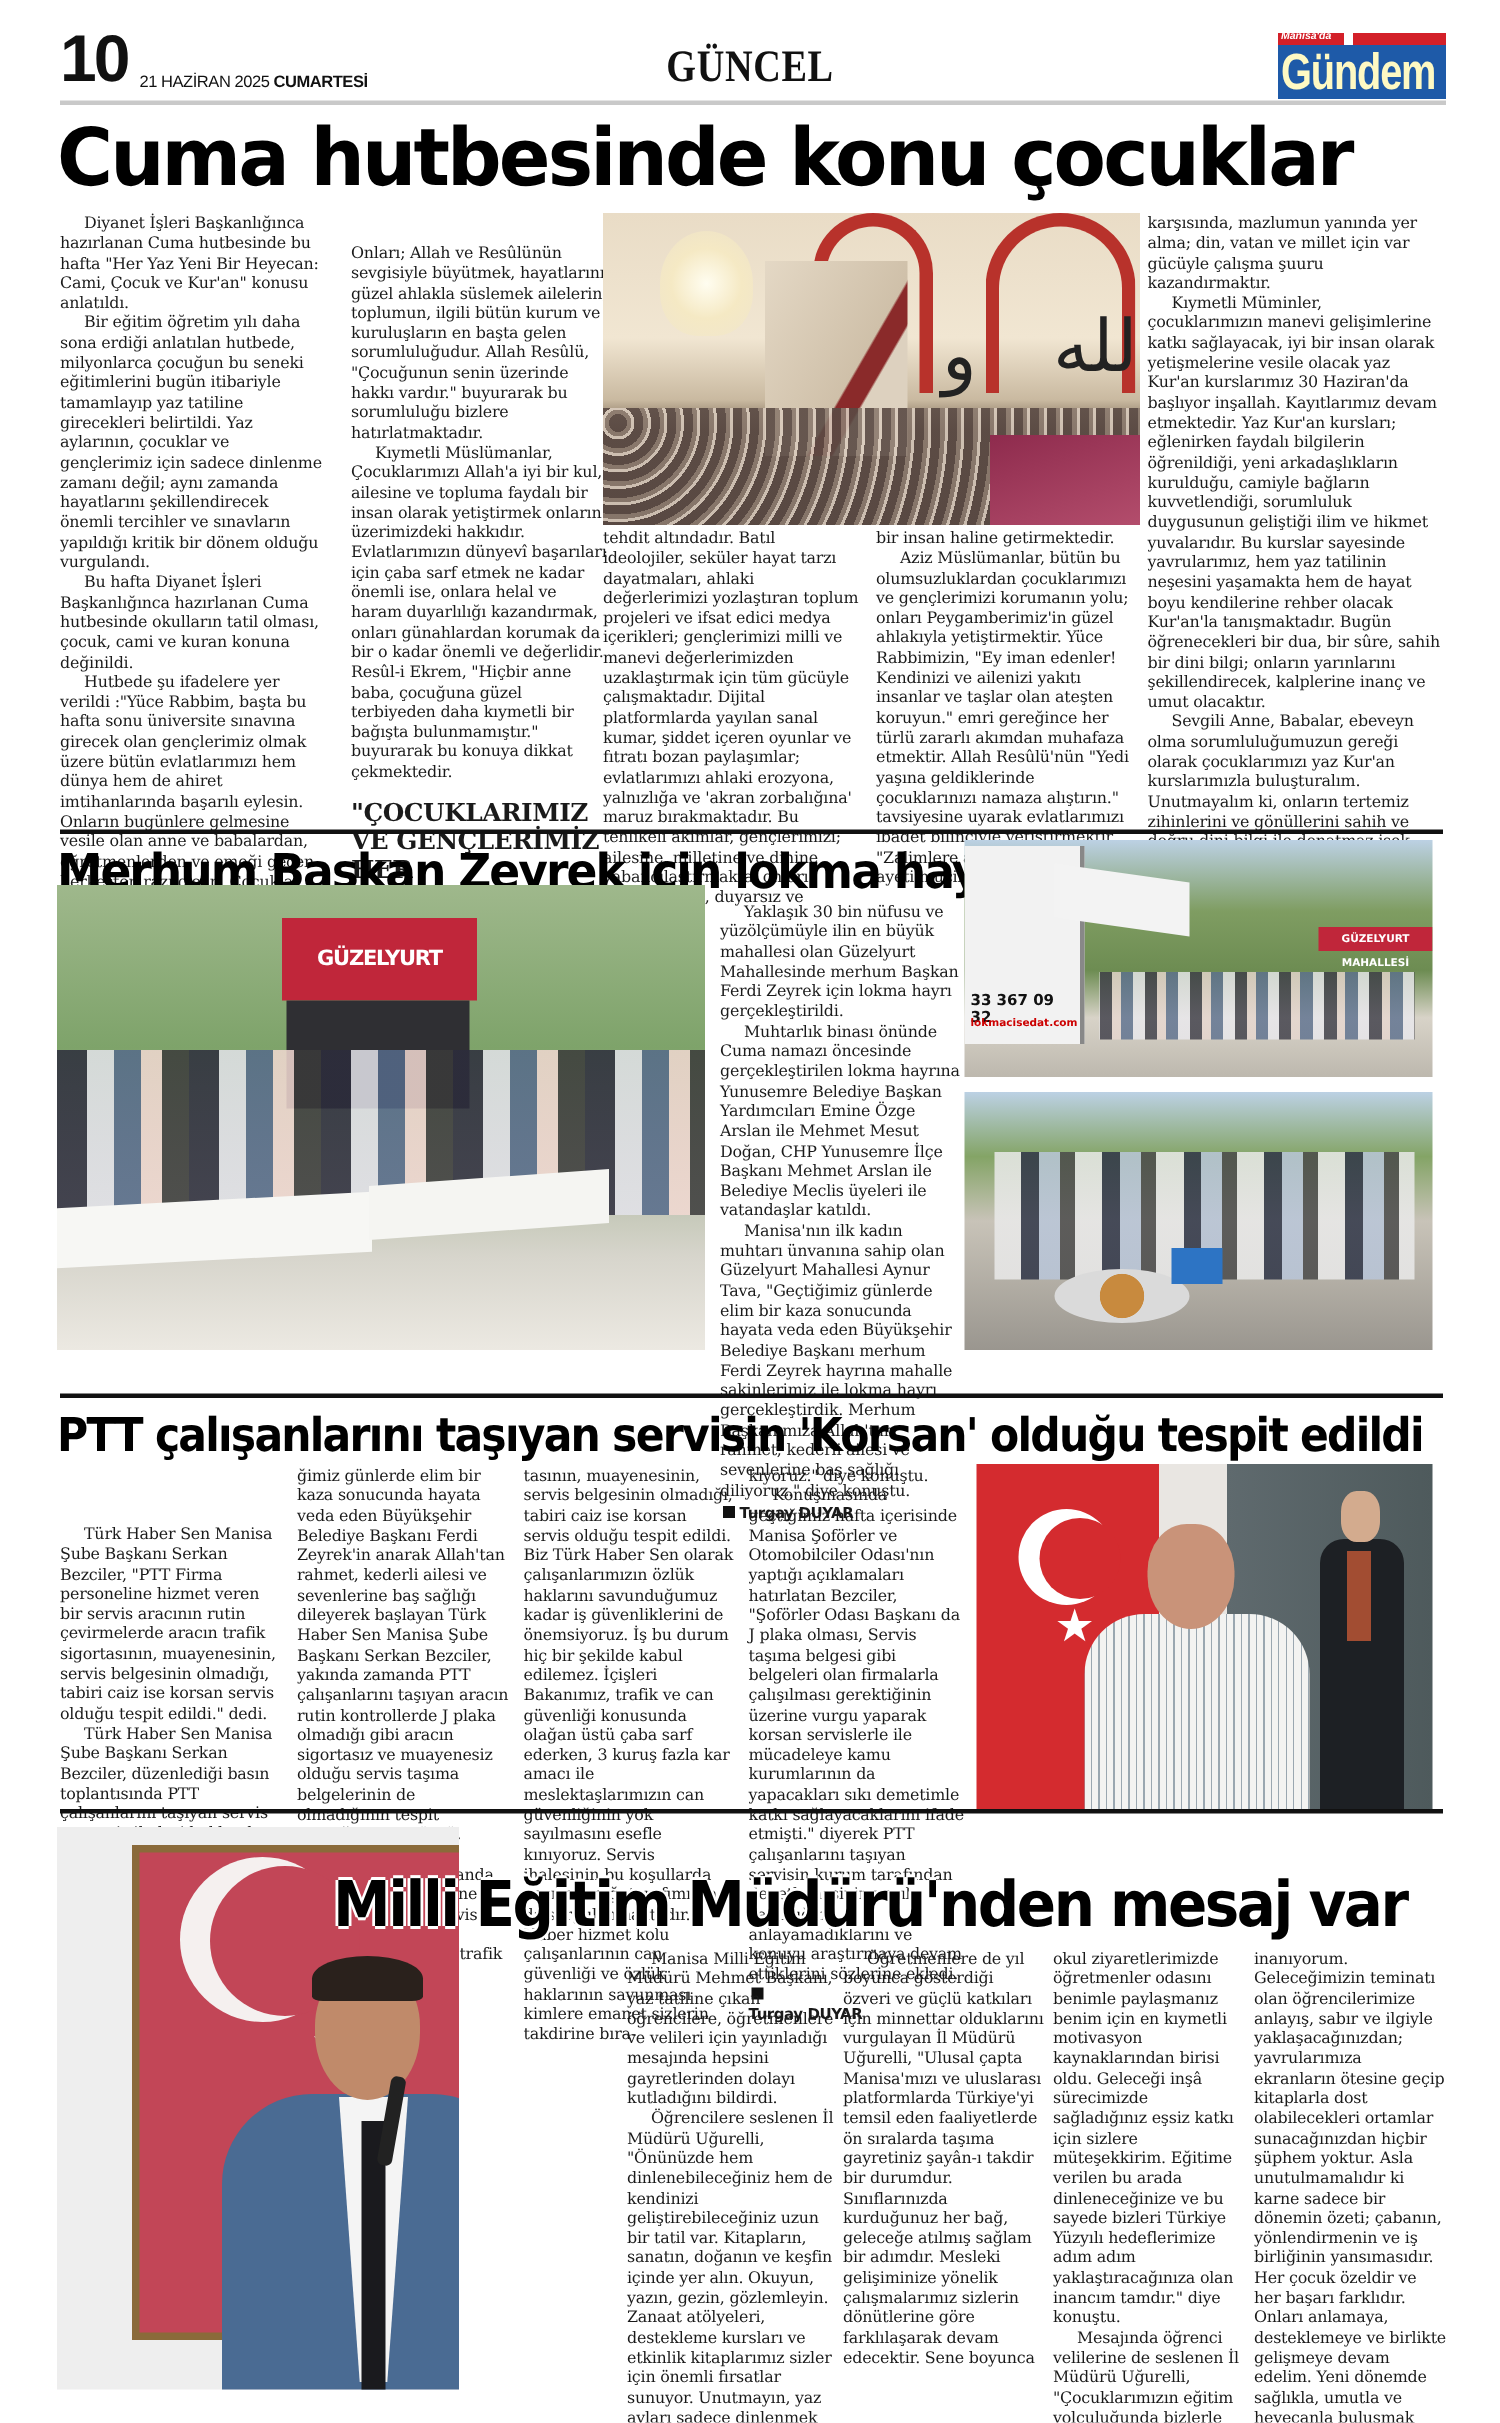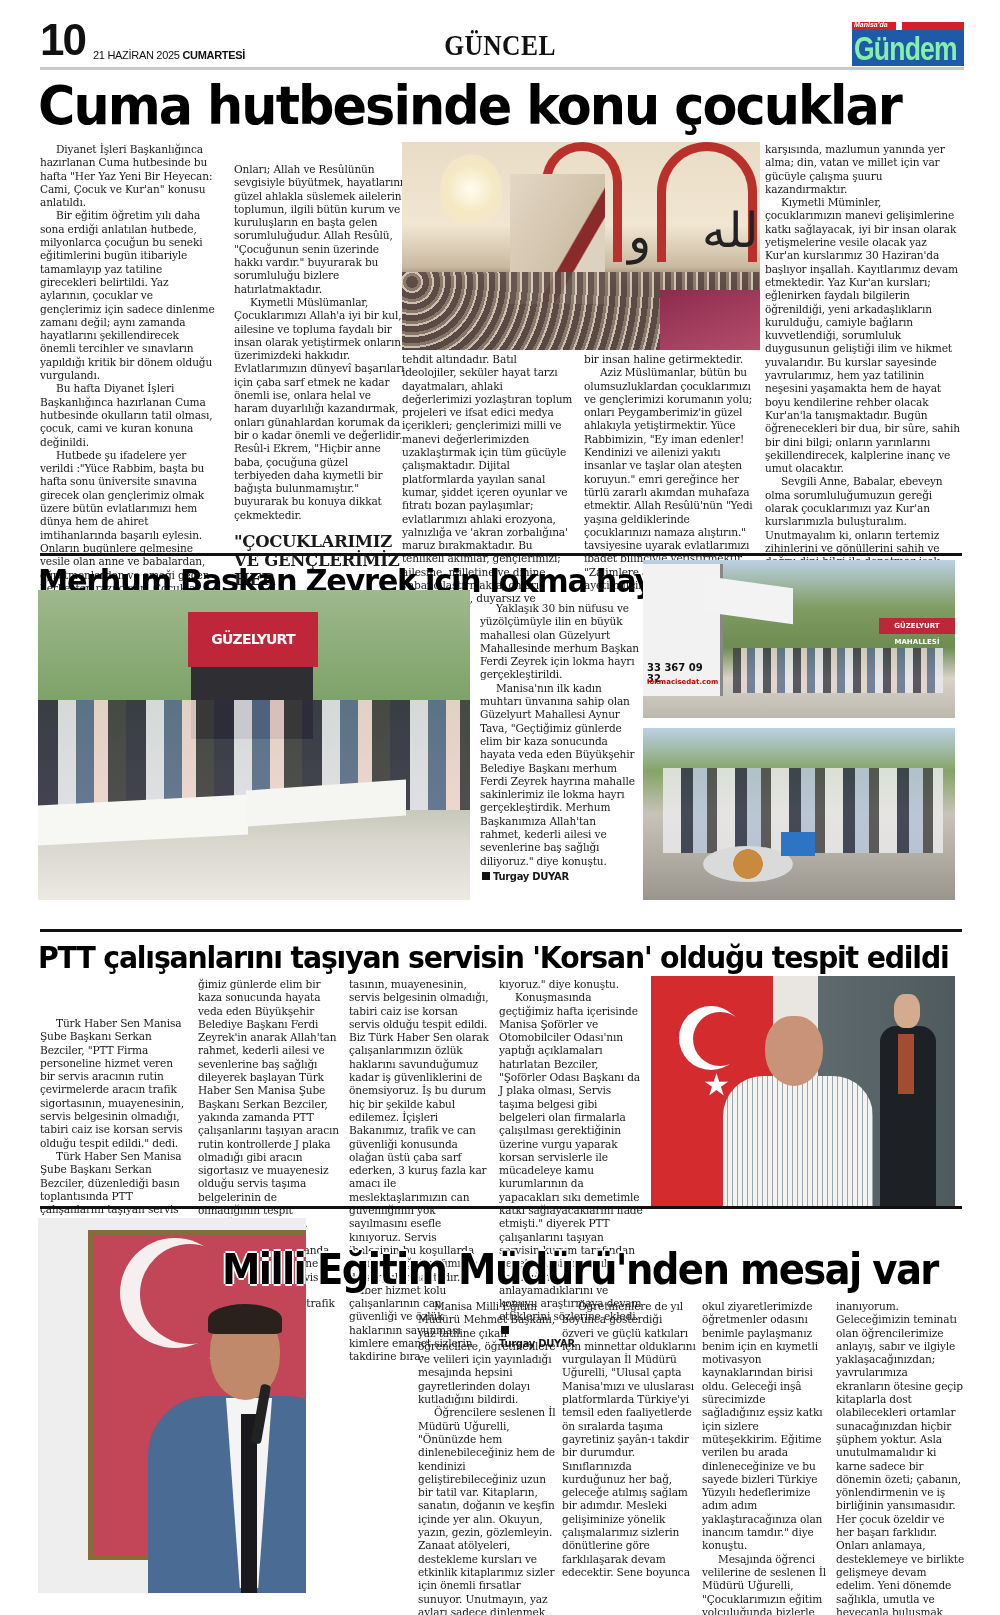--- a/index.html
+++ b/index.html
@@ -11,21 +11,21 @@
   
   .page-num { left: 40px; top: 18px; font-family: "Liberation Sans", sans-serif; font-weight: 700; font-size: 44px; letter-spacing: -2px; line-height: 44px; }
   .dateline { left: 93px; top: 49px; font-family: "Liberation Sans", sans-serif; font-size: 11px; letter-spacing: -0.3px; }
   .dateline b { font-weight: 700; }
   .section { left: 0; width: 1000px; top: 28px; text-align: center; font-family: "Liberation Serif", serif; font-weight: 700; font-size: 30px; letter-spacing: 0.5px; transform: scaleX(0.85); }
   .logo { left: 852px; top: 22px; width: 112px; height: 44px; }
   .logo .bar { position: absolute; top: 0; height: 8px; background: #d32029; }
   .logo .bar.l { left: 0; width: 44px; }
   .logo .bar.r { left: 50px; width: 62px; }
   .logo .small { position: absolute; left: 2px; top: -1px; font-family: "Liberation Sans", sans-serif; font-style: italic; font-weight: 700; font-size: 7px; color: #fff; }
-  .logo .word { position: absolute; left: 0; top: 8px; width: 112px; height: 36px; background: #1e5aa8; color: #86efac; font-family: "Liberation Sans", sans-serif; font-weight: 700; font-size: 34px; line-height: 36px; letter-spacing: -1px; text-align: left; padding-left: 2px; transform-origin: left; }
+  .logo .word { position: absolute; left: 0; top: 8px; width: 112px; height: 36px; background: #1e5aa8; color: #fef9c3; font-family: "Liberation Sans", sans-serif; font-weight: 700; font-size: 34px; line-height: 36px; letter-spacing: -1px; text-align: left; padding-left: 2px; transform-origin: left; }
   .logo .word span { display: inline-block; transform: scaleX(0.78); transform-origin: left; }
   .rule-top { left: 40px; top: 67px; width: 924px; height: 3px; background: #c9c9c9; }
 
   
   .headline { font-family: "DejaVu Sans", sans-serif; font-weight: 700; color: #000; white-space: nowrap; letter-spacing: -2px; transform-origin: left top; }
   .h1 { left: 38px; top: 76px; font-size: 53px; line-height: 60px; transform: scaleX(0.96); }
   .h2 { left: 38px; top: 562px; font-size: 32px; line-height: 38px; transform: scaleX(0.95); letter-spacing: -1.4px; }
   .h3 { left: 38px; top: 938px; font-size: 31px; line-height: 38px; transform: scaleX(0.915); letter-spacing: -1.3px; }
   .h4 { left: 222px; top: 1246px; font-size: 42px; line-height: 48px; transform: scaleX(0.92); letter-spacing: -1.8px; text-shadow: -2px 0 #fff, 2px 0 #fff, 0 -2px #fff, 0 2px #fff; z-index: 3; }
 
@@ -155,20 +155,21 @@
 <div class="photo lokma1">
   <div class="banner">GÜZELYURT MAHALLESİ</div>
   <div class="poster"></div>
   <div class="people"></div>
   <div class="table1"></div>
   <div class="table2"></div>
 </div>
 
 <div class="abs col" style="left:480px; top:602px; width:160px;">
   <p>Yaklaşık 30 bin nüfusu ve yüzölçümüyle ilin en büyük mahallesi olan Güzelyurt Mahallesinde merhum Başkan Ferdi Zeyrek için lokma hayrı gerçekleştirildi.</p>
+  <p>Muhtarlık binası önünde Cuma namazı öncesinde gerçekleştirilen lokma hayrına Yunusemre Belediye Başkan Yardımcıları Emine Özge Arslan ile Mehmet Mesut Doğan, CHP Yunusemre İlçe Başkanı Mehmet Arslan ile Belediye Meclis üyeleri ile vatandaşlar katıldı.</p>
   <p>Manisa'nın ilk kadın muhtarı ünvanına sahip olan Güzelyurt Mahallesi Aynur Tava, "Geçtiğimiz günlerde elim bir kaza sonucunda hayata veda eden Büyükşehir Belediye Başkanı merhum Ferdi Zeyrek hayrına mahalle sakinlerimiz ile lokma hayrı gerçekleştirdik. Merhum Başkanımıza Allah'tan rahmet, kederli ailesi ve sevenlerine baş sağlığı diliyoruz." diye konuştu.</p>
   <p class="noindent" style="margin-top:2px;"><span class="sq"></span><span class="byline">Turgay DUYAR</span></p>
 </div>
 
 <div class="photo lokma2">
   <div class="truck">
     <b>33 367 09 32</b>
     <i>lokmacisedat.com</i>
   </div>
   <div class="roof"></div>

